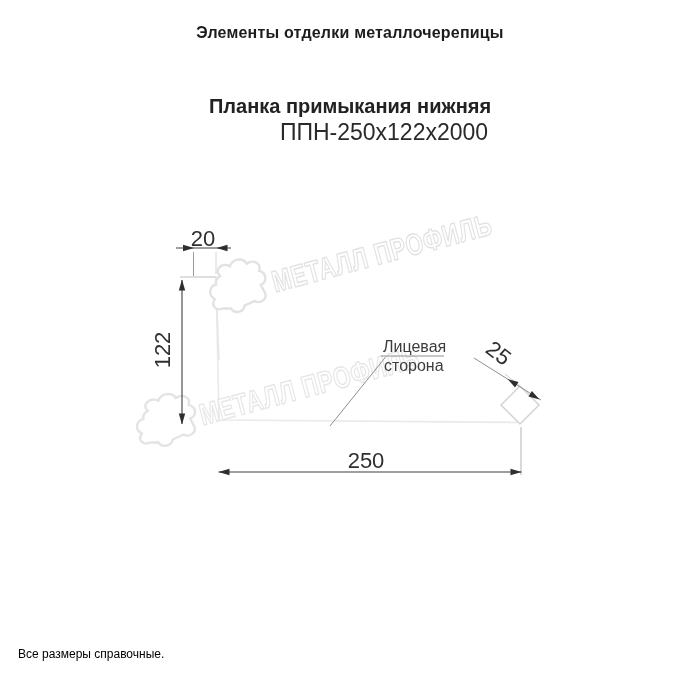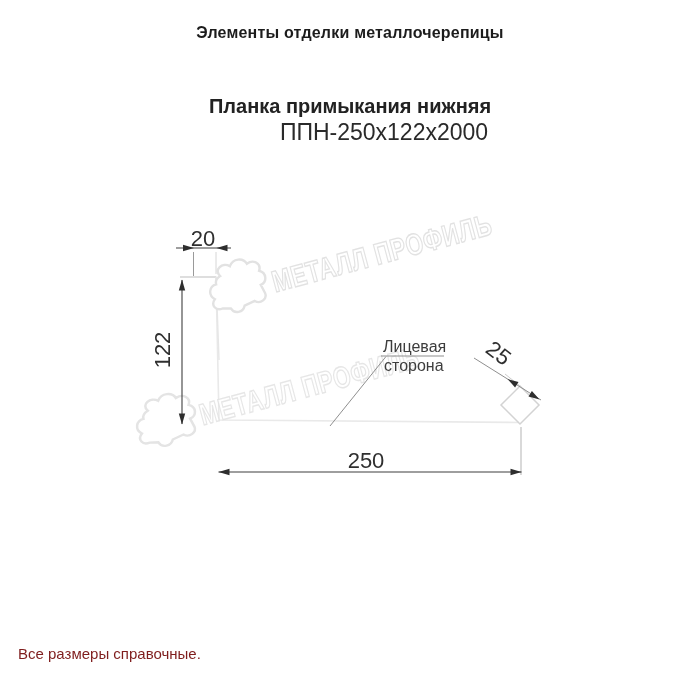--- a/index.html
+++ b/index.html
@@ -4,21 +4,21 @@
 <style>
   html,body{margin:0;padding:0;background:#ffffff;}
   #page{position:relative;width:700px;height:700px;background:#ffffff;overflow:hidden;
         font-family:"Liberation Sans", sans-serif;}
   .title{position:absolute;left:0;top:24px;width:700px;text-align:center;
          font-size:16px;font-weight:bold;color:#1c1c1c;letter-spacing:0.2px;}
   .subtitle{position:absolute;left:0;top:87px;width:700px;text-align:center;
             font-size:20px;font-weight:bold;color:#222;margin-top:8px;}
   .model{position:absolute;left:0;top:119px;width:700px;text-align:center;
          font-size:23px;font-weight:normal;color:#2a2a2a;padding-left:34px;}
-  .footnotes{position:absolute;left:18px;top:644px;font-size:15px;line-height:20px;color:#7f1d1d;}
+  .footnotes{position:absolute;left:18px;top:644px;font-size:12px;line-height:20px;color:#000000;}
   svg{position:absolute;left:0;top:0;}
   svg text{font-family:"Liberation Sans", sans-serif;}
   .dimtext{font-size:22px;fill:#2f2f2f;}
   .facetext{font-size:16px;fill:#3d3d3d;}
   .wmtext{font-size:30px;font-weight:bold;fill:#ffffff;stroke:#e2e2e2;stroke-width:1.4px;letter-spacing:1px;}
 </style>
 </head>
 <body>
 
 <div id="page">

